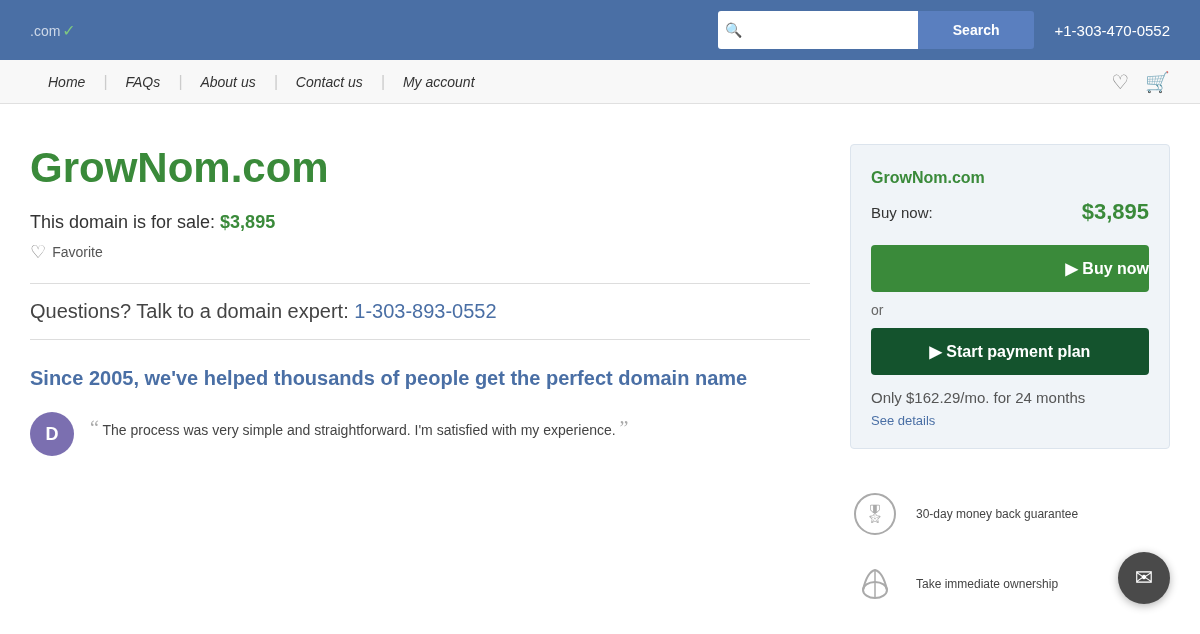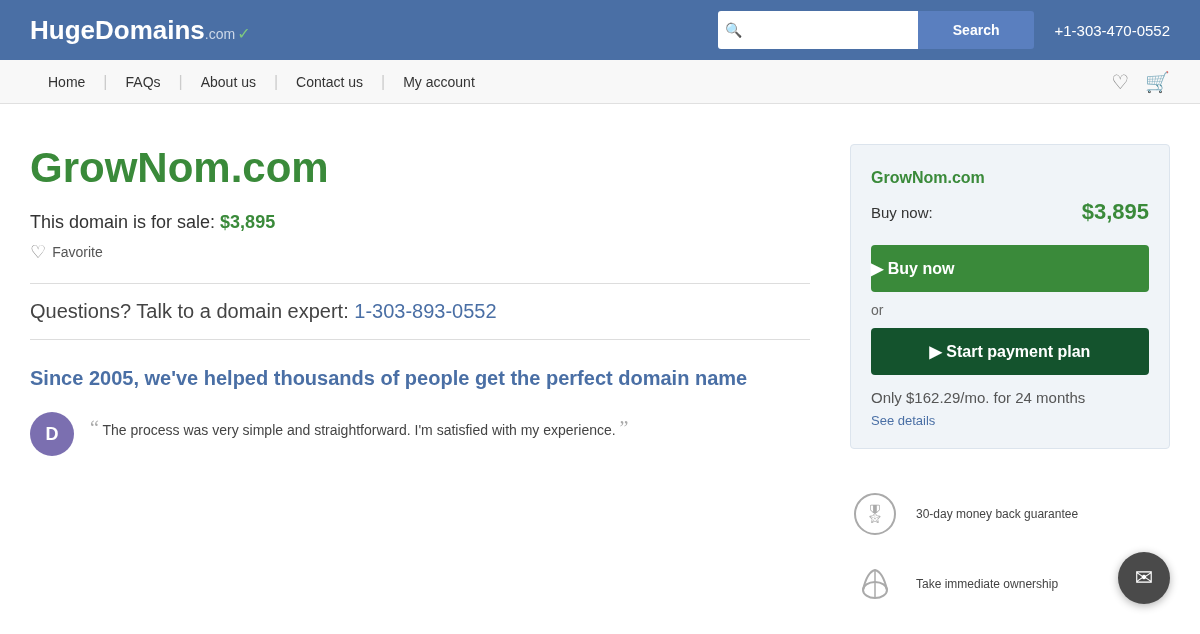--- a/index.html
+++ b/index.html
@@ -89,20 +89,21 @@
       padding: 0 30px;
       height: 44px;
       display: flex;
       align-items: center;
       justify-content: space-between;
     }
     .nav-links {
       display: flex;
       align-items: center;
       gap: 0;
+      font-style: italic;
     }
     .nav-link {
       color: #333;
       text-decoration: none;
       font-size: 14px;
       padding: 0 18px;
       height: 44px;
       display: flex;
       align-items: center;
     }
@@ -265,21 +266,21 @@
       width: 100%;
       background: #3a8a3a;
       color: #fff;
       border: none;
       border-radius: 4px;
       padding: 14px 0;
       font-size: 16px;
       font-weight: bold;
       cursor: pointer;
       margin-bottom: 10px;
-      text-align: left;
+      text-align: right;
     }
     .panel-or {
       text-align: left;
       color: #666;
       margin: 6px 0 10px 0;
       font-size: 14px;
     }
     .btn-payment {
       display: block;
       width: 100%;
@@ -349,21 +350,20 @@
     .chat-icon {
       color: #fff;
       font-size: 22px;
     }
   </style>
 </head>
 <body>
 
 <header class="header">
   <div class="logo">
-    <span class="logo-main">HugeDomains</span>
     <span class="logo-com">.com</span>
     <span class="logo-check">✓</span>
   </div>
   <div class="header-right">
     <div class="search-container">
       <div class="search-input-wrap">
         <span class="search-icon-inner">🔍</span>
         <input class="search-input" type="text" style="">
       </div>
       <button class="search-btn">Search</button>

